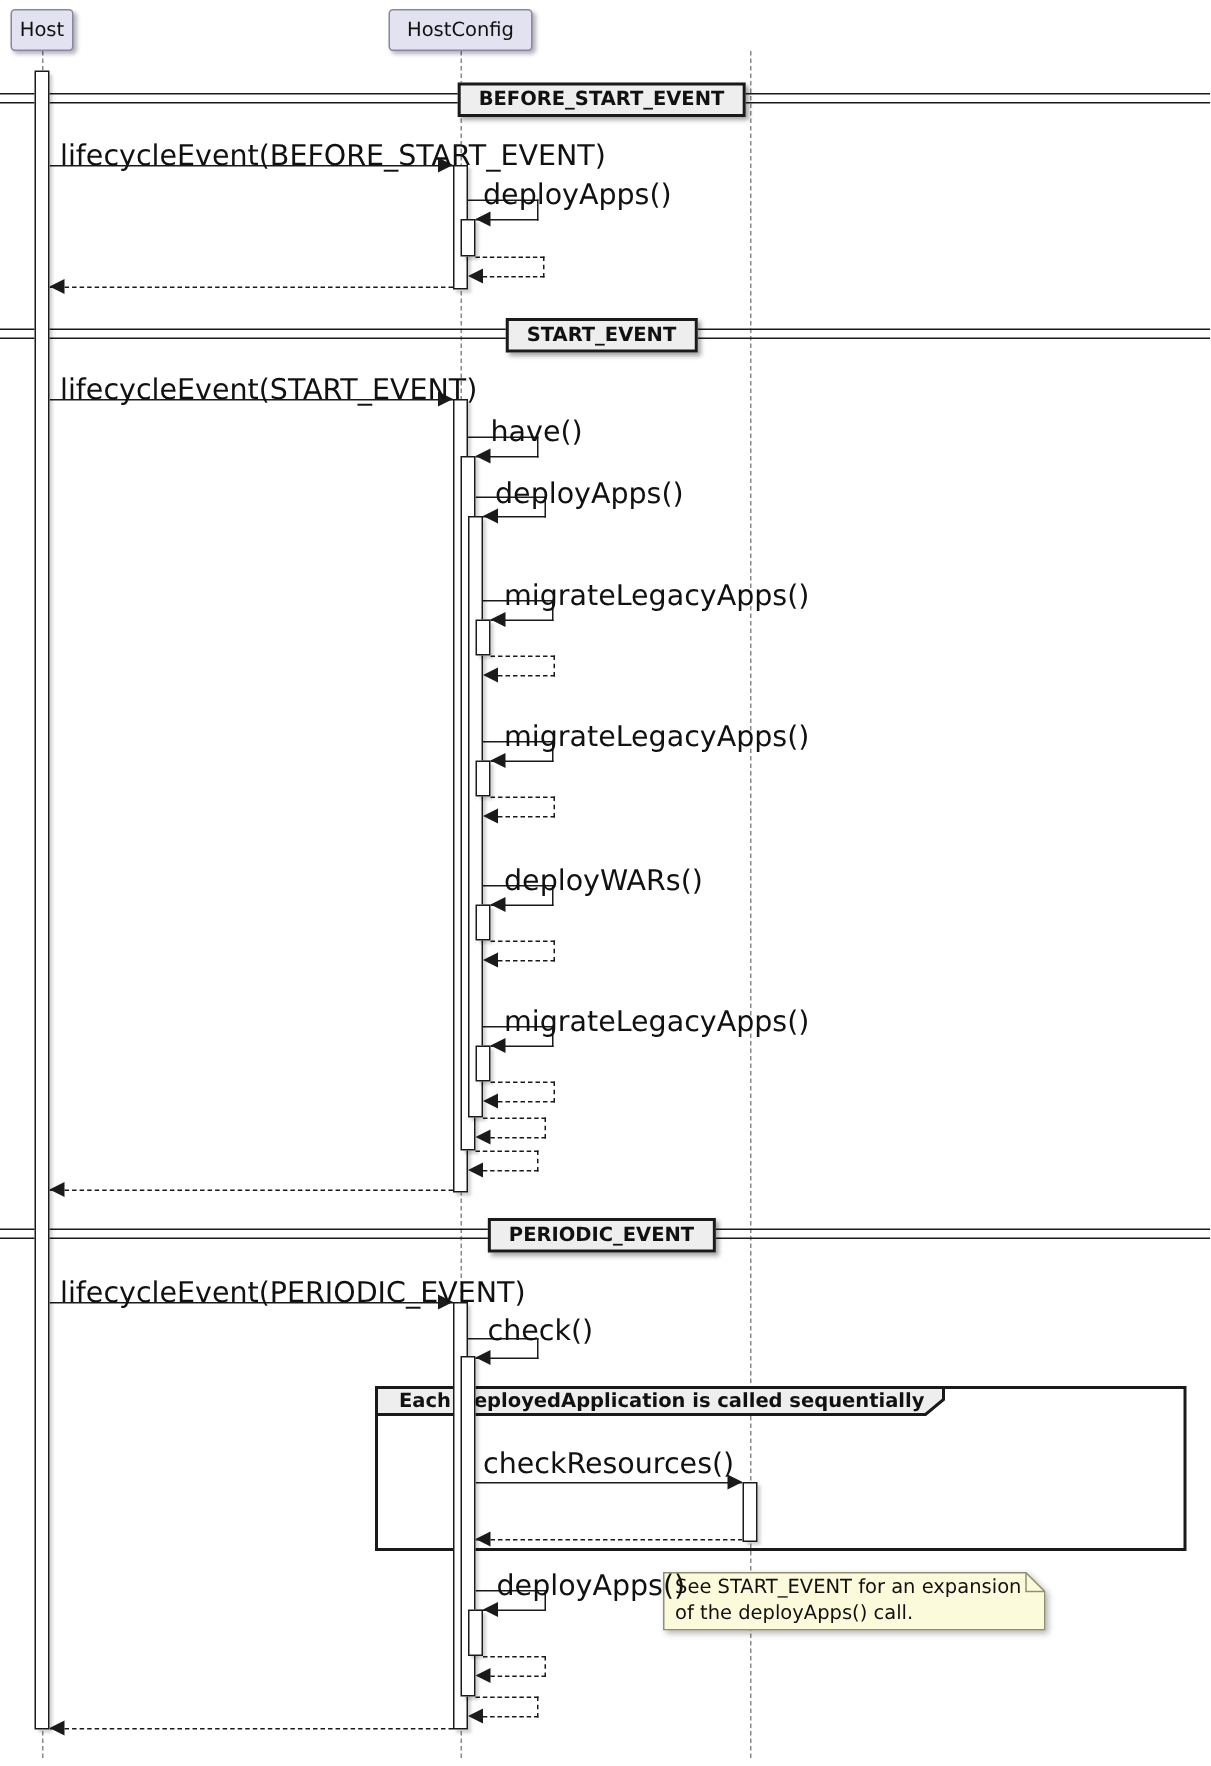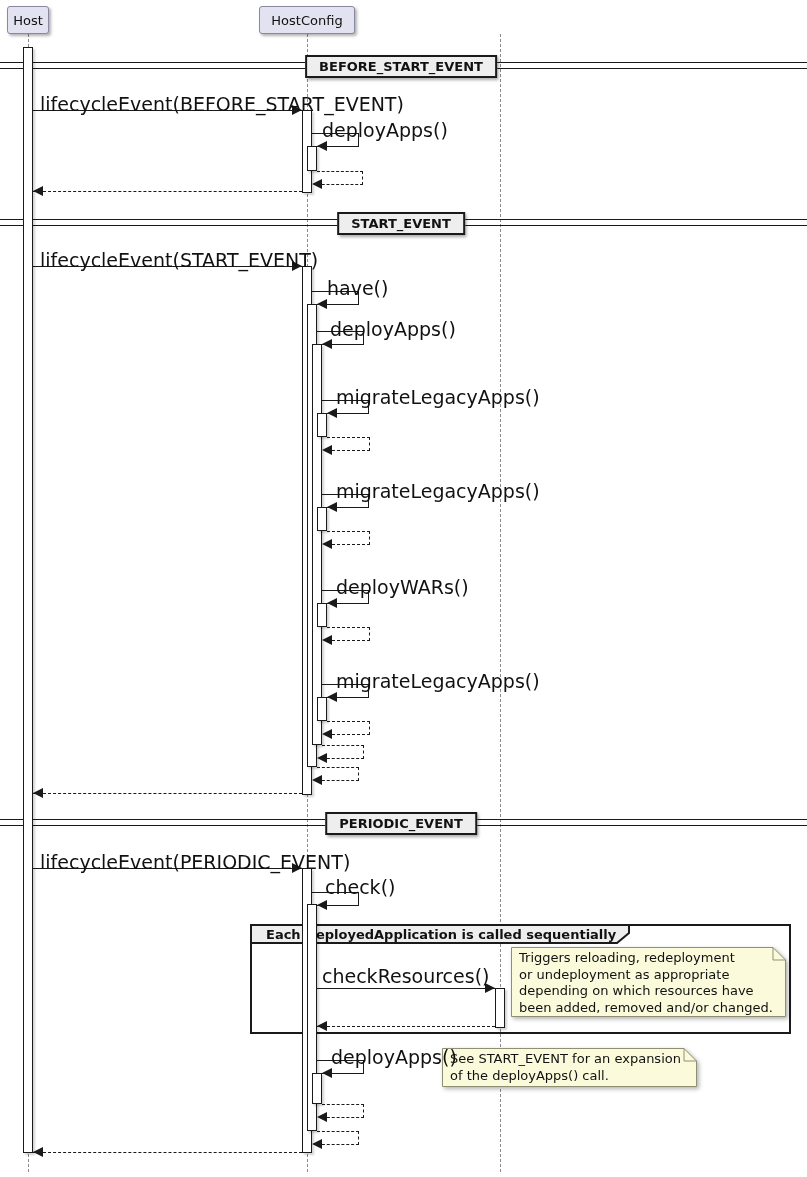--- a/index.html
+++ b/index.html
@@ -62,30 +62,20 @@
     <div class="divbox">PERIODIC_EVENT</div>
   </div>
 
   <div class="group" style="left:250px;top:924px;width:537px;height:106px">
     <svg width="380" height="20">
       <polygon points="1,1 379,1 379,9 367,19 1,19" fill="#EEEEEE" stroke="#1a1a1a" stroke-width="2"></polygon>
     </svg>
     <div class="glabel">Each DeployedApplication is called sequentially</div>
   </div>
 
-  <div class="note" style="left:511px;top:947px;width:275px;height:70px">
-    <svg width="275" height="70">
-      <path class="shape" d="M0.5,0.5 L262,0.5 L274.5,13 L274.5,69.5 L0.5,69.5 Z"></path>
-      <path class="fold" d="M262,0.5 L262,13 L274.5,13"></path>
-    </svg>
-    <div class="ntext">Triggers reloading, redeployment
-or undeployment as appropriate
-depending on which resources have
-been added, removed and/or changed.</div>
-  </div>
   <div class="note" style="left:442px;top:1048px;width:255px;height:39px">
     <svg width="255" height="39">
       <path class="shape" d="M0.5,0.5 L242,0.5 L254.5,13 L254.5,38.5 L0.5,38.5 Z"></path>
       <path class="fold" d="M242,0.5 L242,13 L254.5,13"></path>
     </svg>
     <div class="ntext">See START_EVENT for an expansion
 of the deployApps() call.</div>
   </div>
 
   <div class="line" style="left:33px;top:110px;width:269px"></div>

